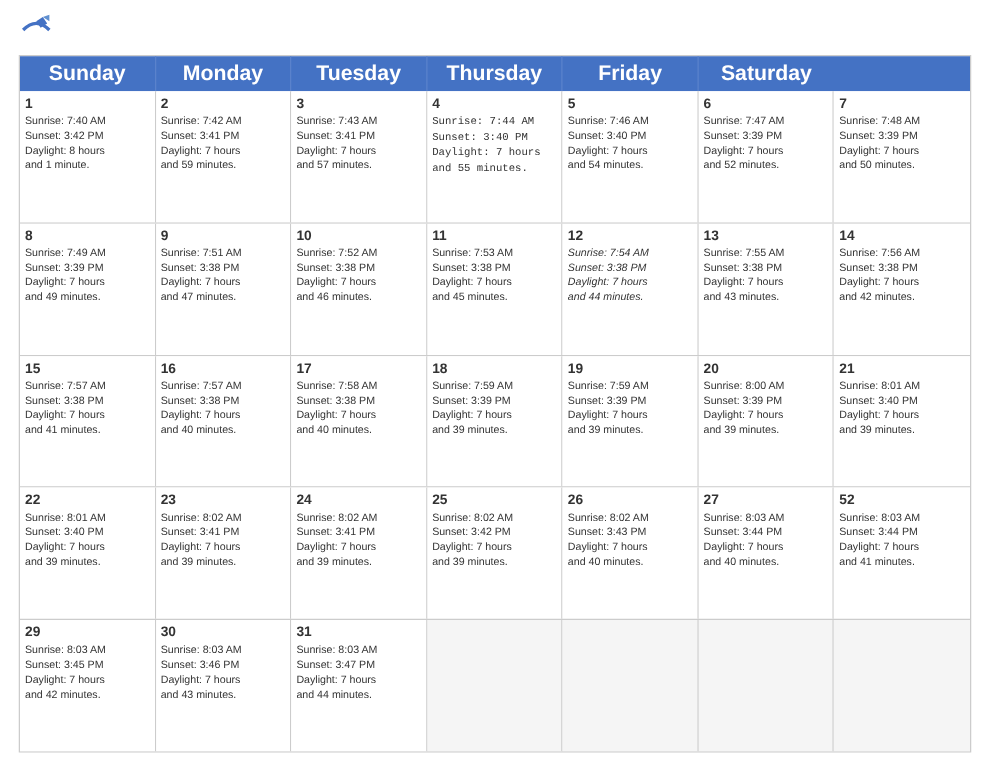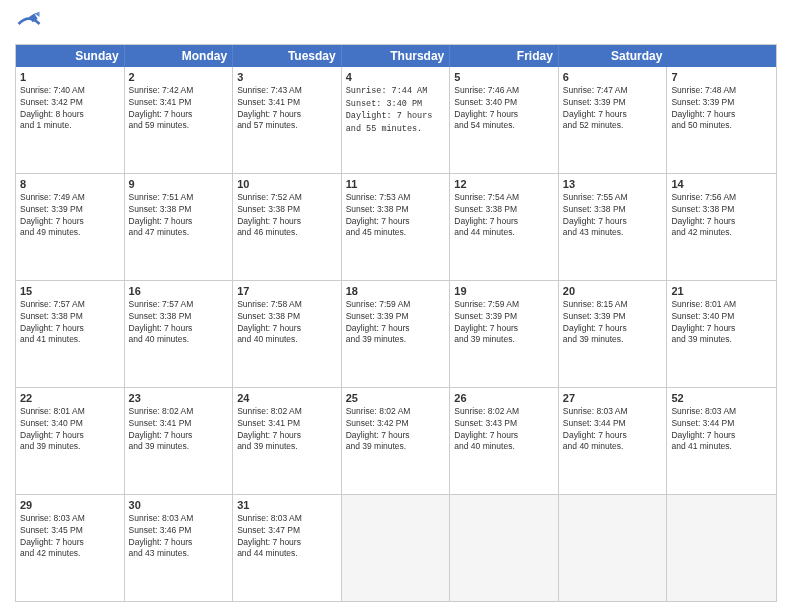--- a/index.html
+++ b/index.html
@@ -60,23 +60,23 @@
       flex-direction: column;
       border: 1px solid #ccc;
     }
     .cal-header {
       display: grid;
       grid-template-columns: repeat(7, 1fr);
       background: #4472c4;
     }
     .cal-header-cell {
       color: #fff;
-      font-size: 12px;
-      font-weight: bold;
-      text-align: right;
+      font-size: 17px;
+      font-weight: bold;
+      text-align: center;
       padding: 4px 5px;
       border-right: 1px solid #5a82cc;
     }
     .cal-header-cell:last-child { border-right: none; }
     .cal-body {
       flex: 1;
       display: flex;
       flex-direction: column;
     }
     .cal-row {
@@ -182,21 +182,21 @@
 Daylight: 7 hours
 and 47 minutes.</span></div>
           <div class="cal-cell"><span class="day-num">10</span><span class="info" style="white-space: pre-line;">Sunrise: 7:52 AM
 Sunset: 3:38 PM
 Daylight: 7 hours
 and 46 minutes.</span></div>
           <div class="cal-cell"><span class="day-num">11</span><span class="info" style="white-space: pre-line;">Sunrise: 7:53 AM
 Sunset: 3:38 PM
 Daylight: 7 hours
 and 45 minutes.</span></div>
-          <div class="cal-cell"><span class="day-num">12</span><span class="info" style="white-space: pre-line;">Sunrise: 7:54 AM
+          <div class="cal-cell"><span class="day-num">12</span><span class="info" style="white-space: pre-line; font-style: italic;">Sunrise: 7:54 AM
 Sunset: 3:38 PM
 Daylight: 7 hours
 and 44 minutes.</span></div>
           <div class="cal-cell"><span class="day-num">13</span><span class="info" style="white-space: pre-line;">Sunrise: 7:55 AM
 Sunset: 3:38 PM
 Daylight: 7 hours
 and 43 minutes.</span></div>
           <div class="cal-cell"><span class="day-num">14</span><span class="info" style="white-space: pre-line;">Sunrise: 7:56 AM
 Sunset: 3:38 PM
 Daylight: 7 hours
@@ -216,21 +216,21 @@
 Daylight: 7 hours
 and 40 minutes.</span></div>
           <div class="cal-cell"><span class="day-num">18</span><span class="info" style="white-space: pre-line;">Sunrise: 7:59 AM
 Sunset: 3:39 PM
 Daylight: 7 hours
 and 39 minutes.</span></div>
           <div class="cal-cell"><span class="day-num">19</span><span class="info" style="white-space: pre-line;">Sunrise: 7:59 AM
 Sunset: 3:39 PM
 Daylight: 7 hours
 and 39 minutes.</span></div>
-          <div class="cal-cell"><span class="day-num">20</span><span class="info" style="white-space: pre-line;">Sunrise: 8:15 AM
+          <div class="cal-cell"><span class="day-num">20</span><span class="info" style="white-space: pre-line;">Sunrise: 8:00 AM
 Sunset: 3:39 PM
 Daylight: 7 hours
 and 39 minutes.</span></div>
           <div class="cal-cell"><span class="day-num">21</span><span class="info" style="white-space: pre-line;">Sunrise: 8:01 AM
 Sunset: 3:40 PM
 Daylight: 7 hours
 and 39 minutes.</span></div>
         </div>
         <div class="cal-row">
           <div class="cal-cell"><span class="day-num">22</span><span class="info" style="white-space: pre-line;">Sunrise: 8:01 AM

